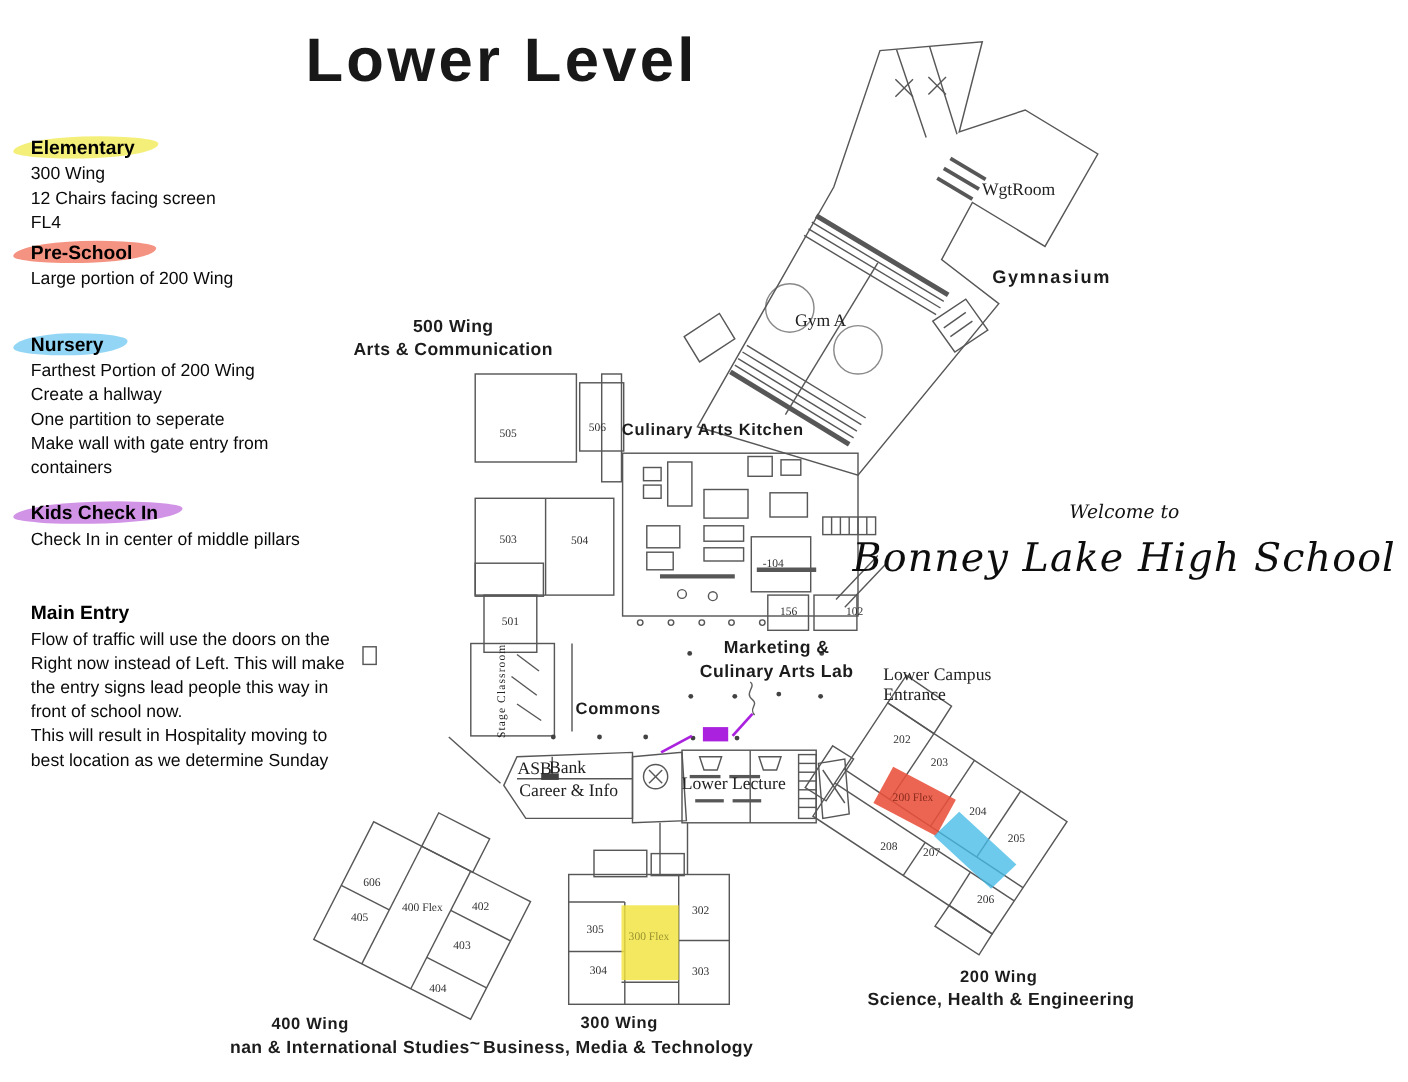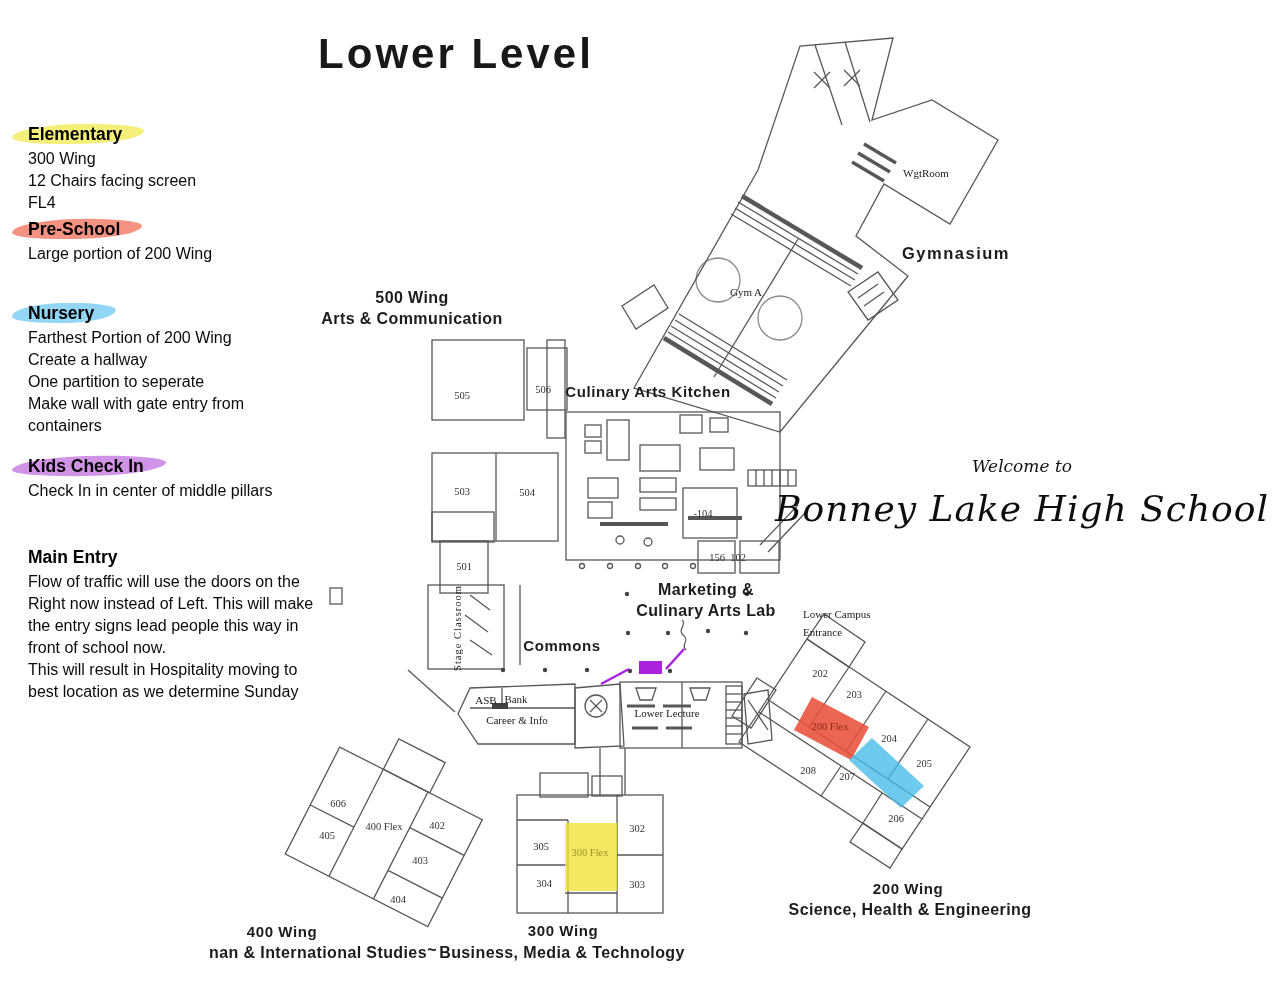--- a/index.html
+++ b/index.html
@@ -1,34 +1,34 @@
 <!DOCTYPE html>
 <html><head>
 <meta charset="utf-8">
 <style>
   html,body{margin:0;padding:0;}
   body{width:1280px;height:984px;background:#ffffff;font-family:"Liberation Sans",sans-serif;overflow:hidden;}
   #stage{position:relative;width:1280px;height:984px;background:#fff;}
   svg{position:absolute;left:0;top:0;}
 
-  .page-title{position:absolute;transform:translate(-50%,-50%);font-weight:bold;font-size:42px;letter-spacing:3px;color:#181818;white-space:nowrap;}
+  .page-title{position:absolute;transform:translate(-50%,-50%);font-weight:bold;font-size:56px;letter-spacing:3px;color:#181818;white-space:nowrap;}
 
   
   .ann{position:absolute;left:28px;}
   .ann-head{position:relative;display:inline-block;font-weight:bold;font-size:17.5px;color:#000;margin-bottom:3px;white-space:nowrap;}
   .ann-head .txt{position:relative;z-index:2;}
   .swoosh{position:absolute;z-index:1;left:-16px;right:-22px;top:0px;bottom:1px;border-radius:48% 52% 46% 54%/60% 42% 58% 40%;transform:rotate(-1.6deg);opacity:.85;}
   .ann-line{font-size:16px;line-height:22px;color:#0a0a0a;white-space:nowrap;}
 
   
   .lbl{position:absolute;transform:translate(-50%,-50%);white-space:nowrap;color:#1c1c1c;}
   .b14{font-weight:bold;font-size:16px;letter-spacing:.4px;}
   .b15{font-weight:bold;font-size:15px;letter-spacing:.6px;}
   .b16{font-weight:bold;font-size:16.5px;letter-spacing:1.5px;}
-  .serif{font-family:"Liberation Serif",serif;font-size:11px;color:#222;}
+  .serif{font-family:"Liberation Serif",serif;font-size:16px;color:#222;}
   .room{font-family:"Liberation Serif",serif;font-size:10.5px;color:#333;}
   .vert{transform:translate(-50%,-50%) rotate(-90deg);letter-spacing:1px;}
   .leftal{transform:translate(0,-50%);}
   .script-sm{font-family:"DejaVu Serif",serif;font-style:italic;font-size:17px;color:#111;}
   .script-lg{font-family:"DejaVu Serif",serif;font-style:italic;font-size:36px;color:#0d0d0d;letter-spacing:1px;}
   .flexred{color:#8b2a1c;}
   .flexyel{color:#9b9430;}
 </style>
 </head>
 <body>
@@ -277,21 +277,21 @@
   <div class="lbl serif" style="left:517px;top:720px;">Career &amp; Info</div>
   <div class="lbl serif" style="left:667px;top:713px;">Lower Lecture</div>
 
   <div class="lbl room" style="left:462px;top:395px;">505</div>
   <div class="lbl room" style="left:543px;top:389px;">506</div>
   <div class="lbl room" style="left:462px;top:491px;">503</div>
   <div class="lbl room" style="left:527px;top:492px;">504</div>
   <div class="lbl room" style="left:464px;top:566px;">501</div>
   <div class="lbl room" style="left:703px;top:513px;">-104</div>
   <div class="lbl room" style="left:717px;top:557px;">156</div>
-  <div class="lbl room" style="left:738px;top:557px;">102</div>
+  <div class="lbl room" style="left:777px;top:557px;">102</div>
   <div class="lbl room" style="left:820px;top:673px;">202</div>
   <div class="lbl room" style="left:854px;top:694px;">203</div>
   <div class="lbl room" style="left:889px;top:738px;">204</div>
   <div class="lbl room" style="left:924px;top:763px;">205</div>
   <div class="lbl room" style="left:808px;top:770px;">208</div>
   <div class="lbl room" style="left:847px;top:776px;">207</div>
   <div class="lbl room" style="left:896px;top:818px;">206</div>
   <div class="lbl room flexred" style="left:830px;top:726px;">200 Flex</div>
   <div class="lbl room" style="left:637px;top:828px;">302</div>
   <div class="lbl room" style="left:637px;top:884px;">303</div>

